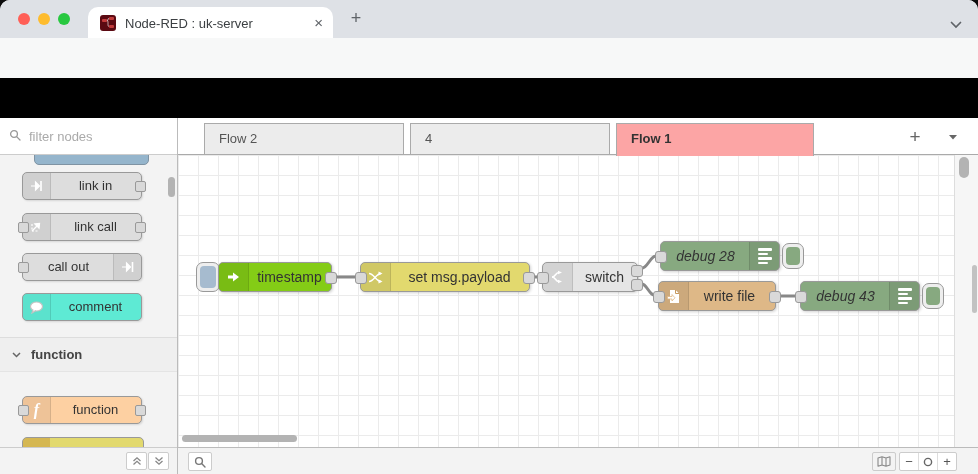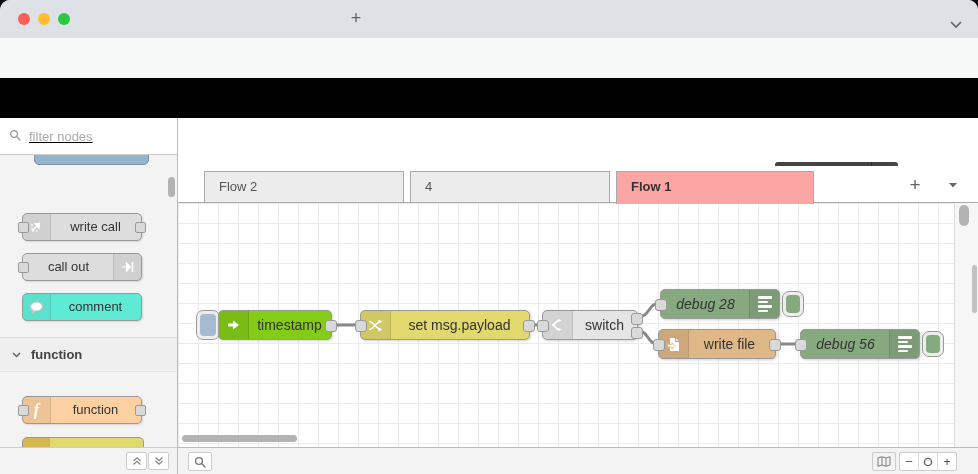--- a/index.html
+++ b/index.html
@@ -39,41 +39,41 @@
   .nr-title{position:absolute;left:70px;top:88px;font-size:18px;color:#fff;}
   .deploy{position:absolute;left:775px;top:84px;height:29px;background:#454545;border-radius:3px;display:flex;align-items:center;}
   .deploy-main{display:flex;align-items:center;padding:0 12px 0 10px;height:100%;}
   .deploy-label{font-size:14px;color:#8c8c8c;margin-left:8px;}
   .deploy-arrow{width:26px;height:100%;border-left:1px solid #2c2c2c;display:flex;align-items:center;justify-content:center;}
   .hamburger{position:absolute;right:13px;top:89px;width:30px;height:20px;display:flex;flex-direction:column;justify-content:space-between;}
   .hamburger div{height:3.5px;background:#e2e2e2;border-radius:1px;}
 
   
   .palette{position:absolute;left:0;top:118px;width:178px;bottom:0;background:#f3f3f3;border-right:1px solid #bbb;box-sizing:border-box;}
-  .pal-search{position:absolute;left:0;top:0;width:100%;height:37px;background:#fff;border-bottom:1px solid #ccc;box-sizing:border-box;display:flex;align-items:center;text-decoration:underline;}
+  .pal-search{position:absolute;left:0;top:0;width:100%;height:37px;background:#fff;border-bottom:1px solid #ccc;box-sizing:border-box;display:flex;align-items:center;}
   .pal-search input{border:0;outline:0;background:transparent;font-size:13px;color:#555;width:130px;font-family:"Liberation Sans",sans-serif;}
   .pal-search input::placeholder{color:#aaa;}
   .pal-body{position:absolute;left:0;top:37px;width:100%;height:292px;overflow:hidden;}
   .pal-scroll{position:absolute;right:2px;top:22px;width:7px;height:20px;border-radius:4px;background:#b3b3b3;}
   .pnode{position:absolute;left:22px;width:120px;height:28px;border:1px solid #999;border-radius:5px;box-sizing:border-box;background:#ddd;box-shadow:1px 1px 2px rgba(0,0,0,.12);}
   .pnode .icn{position:absolute;top:0;bottom:0;width:27px;background:rgba(0,0,0,.06);display:flex;align-items:center;justify-content:center;}
   .pnode .icn.l{left:0;border-right:1px solid rgba(0,0,0,.1);border-radius:4px 0 0 4px;}
   .pnode .icn.r{right:0;border-left:1px solid rgba(0,0,0,.1);border-radius:0 4px 4px 0;}
   .pnode .lbl{position:absolute;top:0;height:26px;line-height:26px;font-size:13px;color:#333;text-align:center;}
   .pport{position:absolute;width:9px;height:9px;background:#d9d9d9;border:1px solid #999;border-radius:2px;box-sizing:content-box;}
   .cut-node{position:absolute;left:34px;top:-8px;width:113px;height:16px;background:#95b5cc;border:1px solid #7f93a3;border-radius:5px;}
   .pal-cat{position:absolute;left:0;top:182px;width:100%;height:35px;background:#efefef;border-top:1px solid #ddd;border-bottom:1px solid #e4e4e4;box-sizing:border-box;display:flex;align-items:center;}
   .pal-cat .cat-lbl{font-size:13px;font-weight:bold;color:#444;margin-left:10px;}
   .cut-node2{position:absolute;left:22px;top:282px;width:120px;height:12px;background:#e2d96e;border:1px solid #999;border-radius:5px 5px 0 0;overflow:hidden;}
   .cut-node2 .icn{position:absolute;left:0;top:0;bottom:0;width:27px;background:rgba(190,120,30,.35);}
   .pal-footer{position:absolute;left:0;bottom:0;width:100%;height:27px;background:#f3f3f3;border-top:1px solid #ccc;box-sizing:border-box;}
   .pf-btn{position:absolute;top:4px;width:21px;height:18px;background:#fff;border:1px solid #ccc;border-radius:2px;display:flex;align-items:center;justify-content:center;box-sizing:border-box;}
 
   
-  .workspace{position:absolute;left:178px;top:118px;right:0;bottom:0;margin-top:48px;}
+  .workspace{position:absolute;left:178px;top:118px;right:0;bottom:0;}
   .tabbar{position:absolute;left:0;top:0;width:100%;height:37px;background:#fff;border-bottom:1px solid #aaa;box-sizing:border-box;}
   .ftab{position:absolute;top:5px;height:31px;background:#ececec;border:1px solid #aaa;border-bottom:none;box-sizing:border-box;font-size:13px;color:#555;line-height:30px;padding-left:14px;}
   .ftab.active{background:#fca5a5;height:33px;color:#333;font-weight:bold;z-index:3;}
   .tabbar-btn{position:absolute;top:8px;width:22px;height:22px;display:flex;align-items:center;justify-content:center;color:#666;}
   .plus-glyph{font-size:19px;color:#666;}
 
   .canvas{position:absolute;left:0;top:37px;right:0;bottom:27px;overflow:hidden;background:#fff;}
   .grid{position:absolute;left:0;top:0;right:23px;bottom:0;background:
     linear-gradient(#ebebeb 1px,transparent 1px),linear-gradient(90deg,#ebebeb 1px,transparent 1px);
     background-size:20px 20px;border-right:1px solid #ddd;}
@@ -106,20 +106,32 @@
 </head>
 <body>
 
 <div class="window">
 
   <div class="titlebar">
     <div class="tl red"></div>
     <div class="tl yellow"></div>
     <div class="tl green"></div>
 
+    <div class="chrome-tab">
+      <div class="favicon">
+        <svg width="16" height="16" viewBox="0 0 16 16">
+          <rect x="2" y="4" width="5" height="3" rx="1" fill="#c23b3b"></rect>
+          <rect x="9" y="2" width="5" height="3" rx="1" fill="#c23b3b"></rect>
+          <rect x="9" y="10" width="5" height="3" rx="1" fill="#c23b3b"></rect>
+          <path d="M7 5.5 C9 5.5 7 3.5 9 3.5 M7 5.5 C9 5.5 7 11.5 9 11.5" stroke="#e8d9d9" stroke-width="0.8" fill="none"></path>
+        </svg>
+      </div>
+      <span class="title">Node-RED : uk-server</span>
+      <span class="tab-close">×</span>
+    </div>
 
     <div class="newtab">+</div>
 
     <div class="win-chevron">
       <svg width="12" height="8" viewBox="0 0 12 8">
           <path d="M1.5 1.5 L6 6 L10.5 1.5" stroke="#5f6368" stroke-width="1.7" fill="none" stroke-linecap="round"></path>
         </svg>
     </div>
   </div>
 
@@ -257,29 +269,39 @@
             <circle cx="5" cy="5" r="3.4" stroke="#999" stroke-width="1.3" fill="none"></circle>
             <path d="M7.6 7.6 L11 11" stroke="#999" stroke-width="1.3" stroke-linecap="round"></path>
           </svg>
       </span>
       <input placeholder="filter nodes" style="">
     </div>
 
     <div class="pal-body">
       <div class="cut-node"></div>
 
+      <div class="pnode" style="top:17px;background:#ddd">
+        <div class="icn l">
+          <svg width="14" height="12" viewBox="0 0 14 12">
+              <path d="M1 6 H8 M5.5 2 L9.5 6 L5.5 10 Z" fill="#fff" stroke="#fff" stroke-width="1.2"></path>
+              <path d="M11 1 V11" stroke="#fff" stroke-width="1.6"></path>
+            </svg>
+        </div>
+        <div class="lbl" style="left:27px;right:0">link in</div>
+        <span class="pport" style="right:-5px;top:8px"></span>
+      </div>
 
       <div class="pnode" style="top:58px;background:#ddd">
         <div class="icn l">
           <svg width="14" height="12" viewBox="0 0 14 12">
               <path d="M2 10 L8 4 M5 3 L9.5 2.5 L9 7 Z" fill="#fff" stroke="#fff" stroke-width="1.3"></path>
               <path d="M2 3 V10 H9" stroke="#fff" stroke-width="1.2" fill="none" stroke-dasharray="2 1.5"></path>
             </svg>
         </div>
-        <div class="lbl" style="left:27px;right:0">write call</div>
+        <div class="lbl" style="left:27px;right:0">link call</div>
         <span class="pport" style="left:-5px;top:8px"></span>
         <span class="pport" style="right:-5px;top:8px"></span>
       </div>
 
       <div class="pnode" style="top:98px;background:#ddd">
         <div class="icn r">
           <svg width="14" height="12" viewBox="0 0 14 12">
               <path d="M1 6 H8 M5.5 2 L9.5 6 L5.5 10 Z" fill="#fff" stroke="#fff" stroke-width="1.2"></path>
               <path d="M11.5 1 V11" stroke="#fff" stroke-width="1.6"></path>
             </svg>
@@ -444,21 +466,21 @@
 
       <div class="fnode" style="left:622px;top:126px;width:120px;background:#87a980">
         <div class="icn r">
           <div class="dbg-lines">
               <div style="width:14px"></div>
               <div style="width:10px"></div>
               <div style="width:14px"></div>
               <div style="width:10px"></div>
             </div>
         </div>
-        <div class="lbl italic" style="left:0;right:29px">debug 56</div>
+        <div class="lbl italic" style="left:0;right:29px">debug 43</div>
         <span class="port" style="left:-6px;top:9px"></span>
       </div>
       <div class="dbg-btn" style="left:744px;top:128px">
           <div class="fill"></div>
         </div>
 
       <div class="hthumb"></div>
     </div>
 
     <div class="ws-footer">

